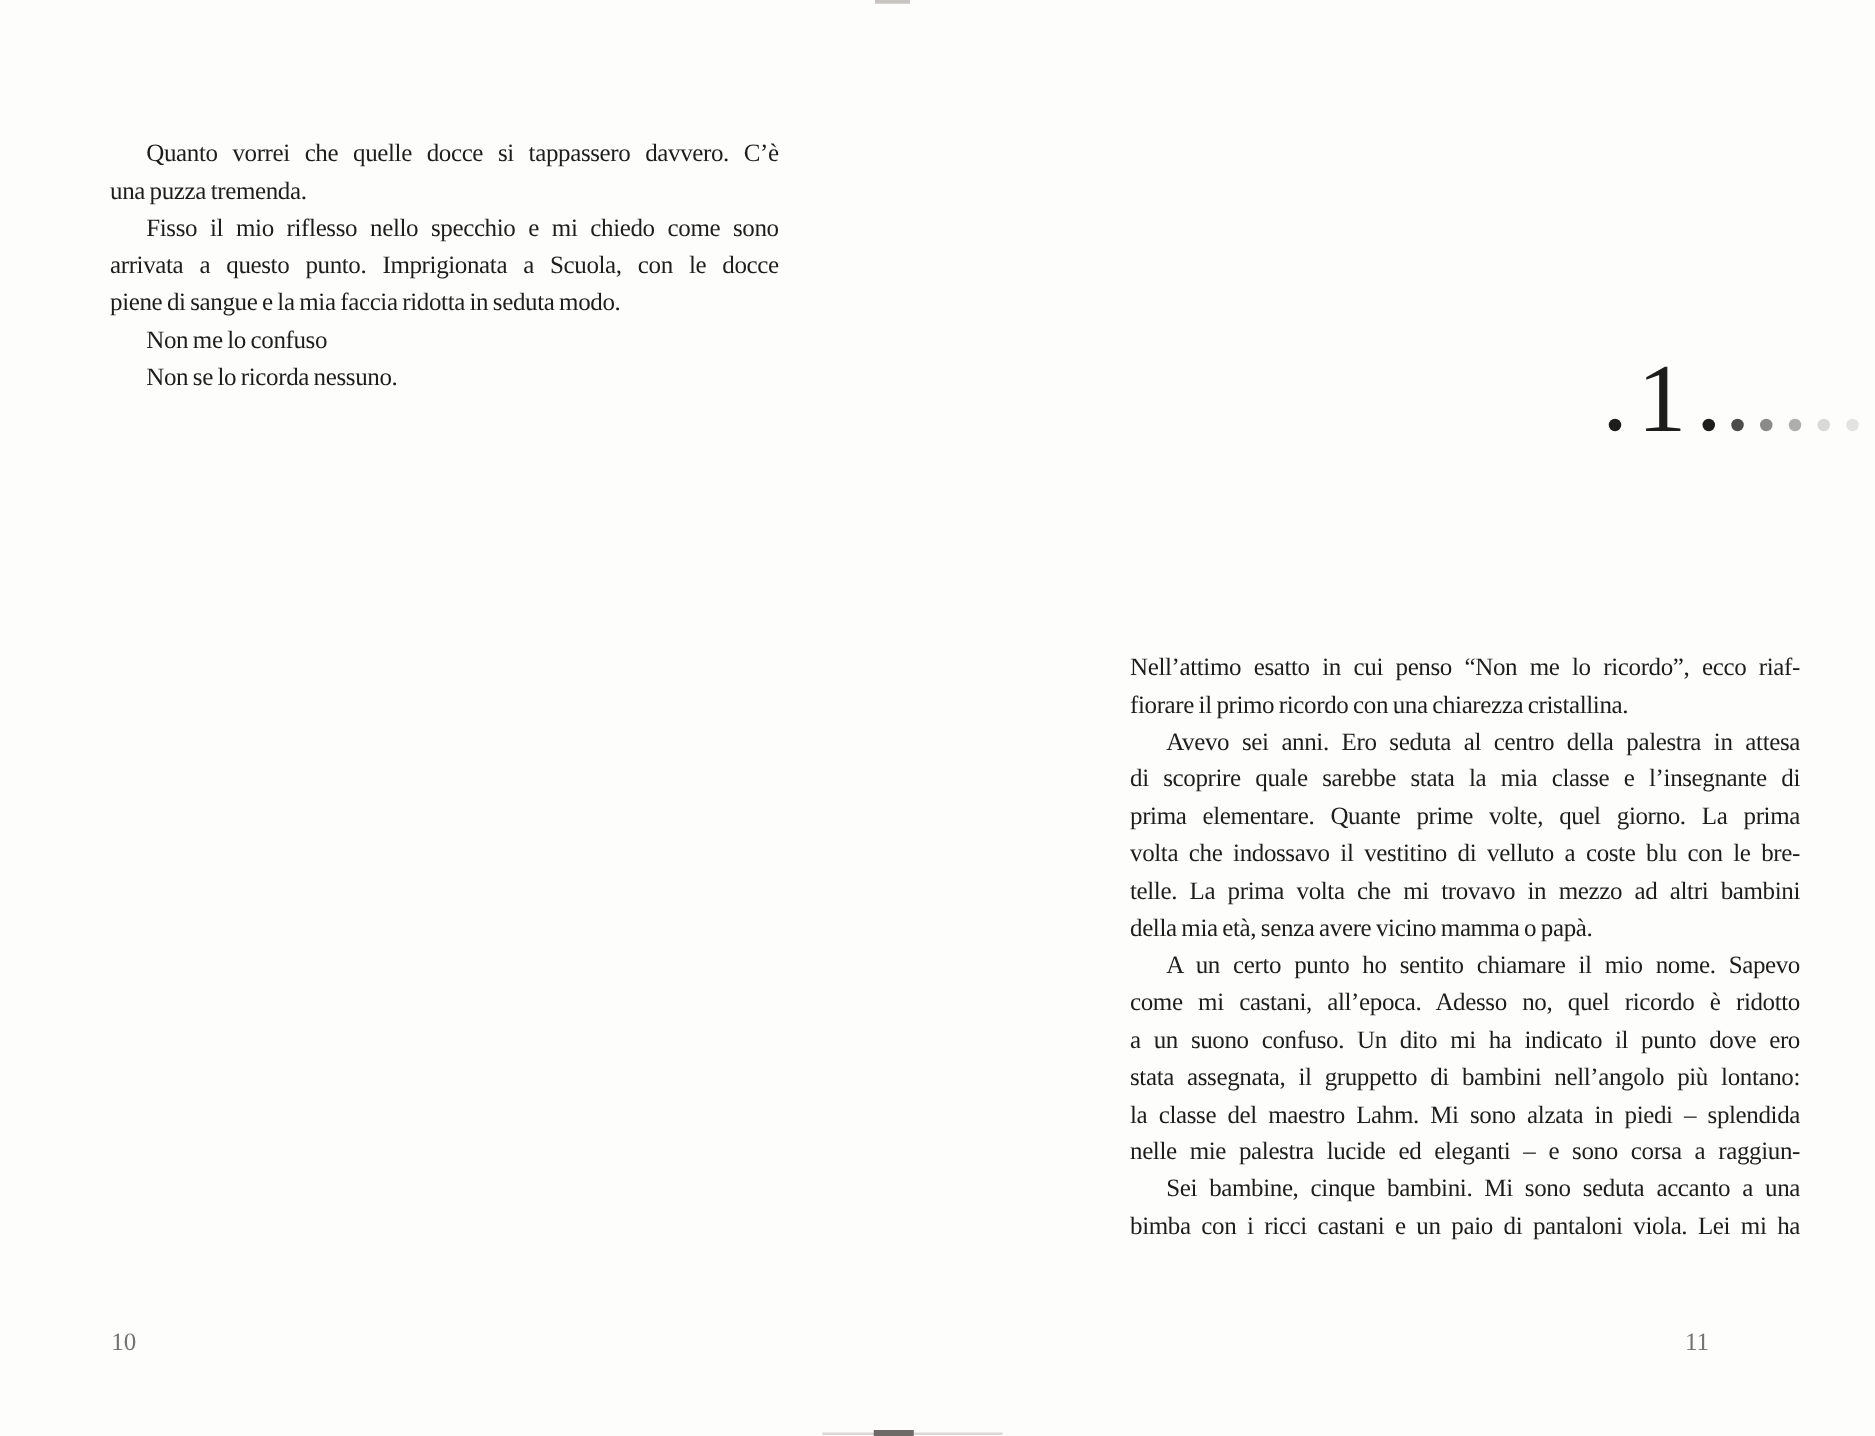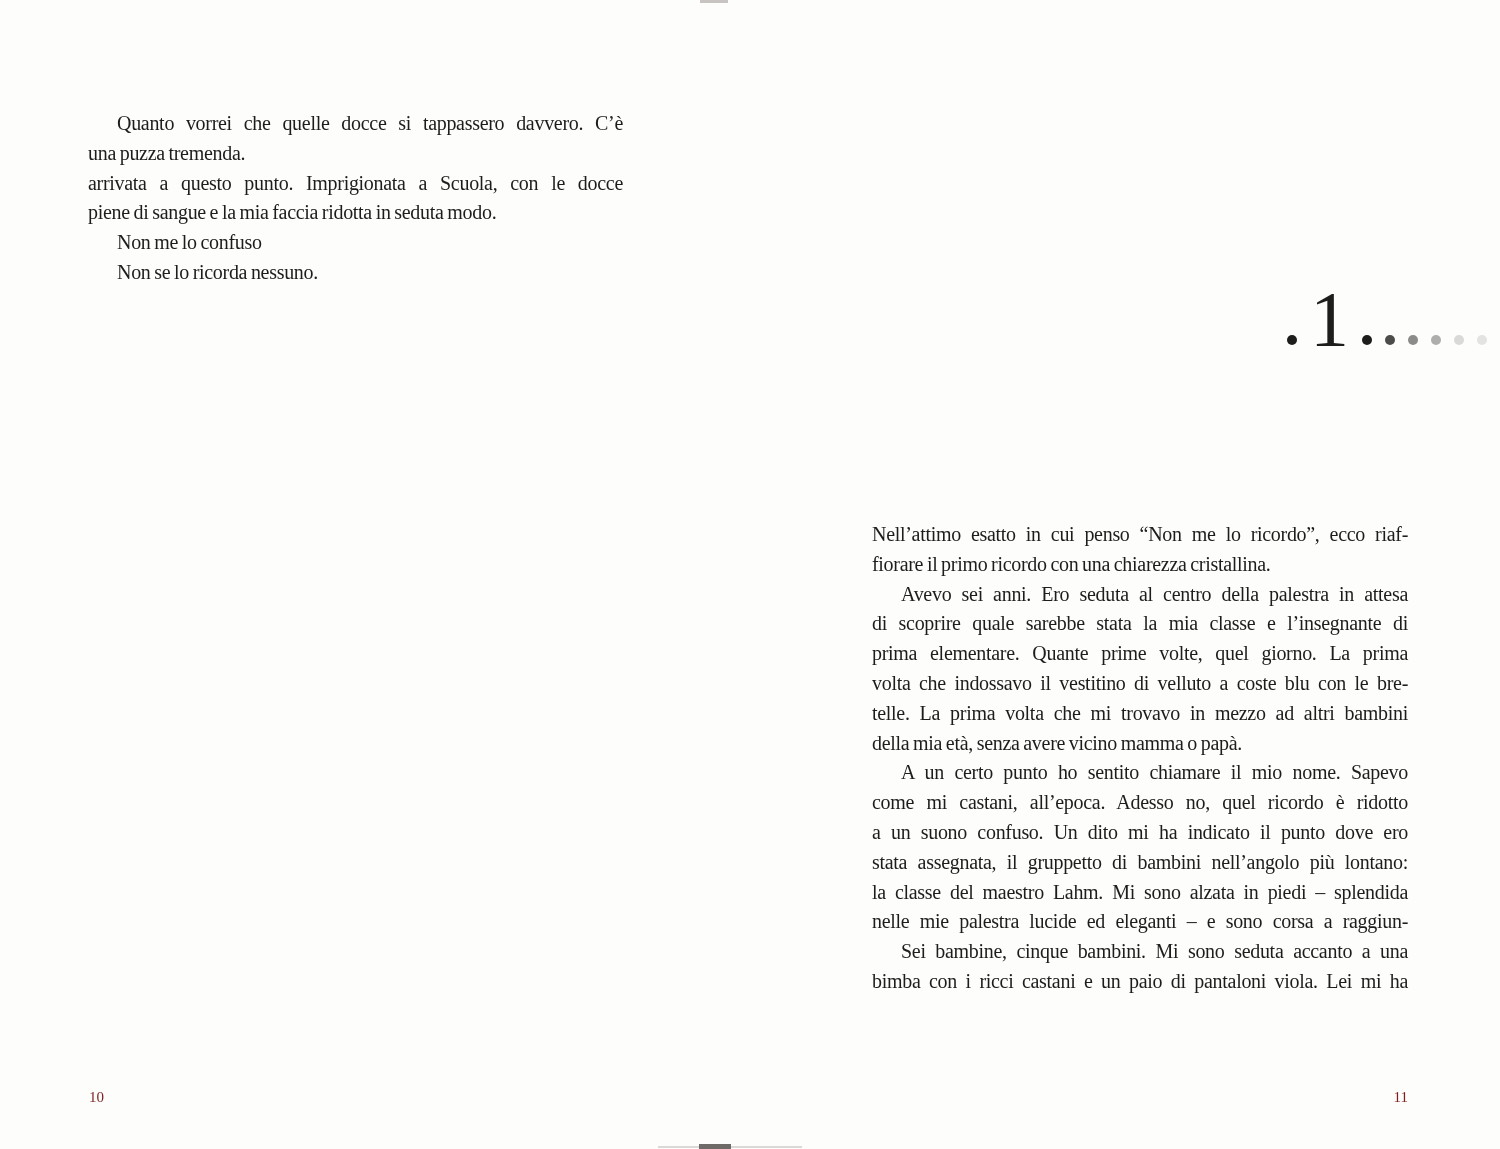--- a/index.html
+++ b/index.html
@@ -20,21 +20,21 @@
   
   .text-block {
     position: absolute;
     font-size: 20px;
     line-height: 29.8px;
     letter-spacing: -0.3px;
     word-spacing: -1px;
     color: #1d1d1b;
   }
   .text-block-left  { left: 88px;  top: 109px; width: 535px; }
-  .text-block-right { left: 872px; top: 520px; width: 536px; }
+  .text-block-right { left: 904px; top: 520px; width: 536px; }
 
   .line {
     height: 29.8px;
     text-align: justify;
     text-align-last: justify;
     white-space: nowrap;
   }
   .line.end { text-align: left; text-align-last: left; }
   .line.indent { text-indent: 29px; }
 
@@ -56,27 +56,27 @@
     display: inline-block;
     width: 10px;
     height: 10px;
     border-radius: 50%;
     background: #1d1d1b;
   }
 
   
   .page-num {
     position: absolute;
-    top: 1088px;
-    font-size: 15px;
+    top: 1062px;
+    font-size: 20px;
     line-height: 1.2;
-    color: #7f1d1d;
+    color: #737373;
   }
   .page-num-left  { left: 89px; }
-  .page-num-right { left: 1348px; width: 60px; text-align: right; }
+  .page-num-right { left: 1348px; width: 60px; }
 
   
   .print-mark-top {
     position: absolute;
     left: 700px; top: 0;
     width: 28px; height: 3px;
     background: #c8c4c2;
   }
   .print-mark-bottom-line {
     position: absolute;
@@ -97,20 +97,21 @@
 <div class="spread">
 
   <div class="print-mark-top"></div>
   <div class="print-mark-bottom-line"></div>
   <div class="print-mark-bottom"></div>
 
   <div>
     <div class="text-block text-block-left">
       <div class="line indent">Quanto vorrei che quelle docce si tappassero davvero. C’è</div>
       <div class="line end">una puzza tremenda.</div>
+      <div class="line indent">Fisso il mio riflesso nello specchio e mi chiedo come sono</div>
       <div class="line">arrivata a questo punto. Imprigionata a Scuola, con le docce</div>
       <div class="line end">piene di sangue e la mia faccia ridotta in seduta modo.</div>
       <div class="line indent end">Non me lo confuso</div>
       <div class="line indent end">Non se lo ricorda nessuno.</div>
     </div>
     <div class="page-num page-num-left">10</div>
   </div>
 
   <div>
 

